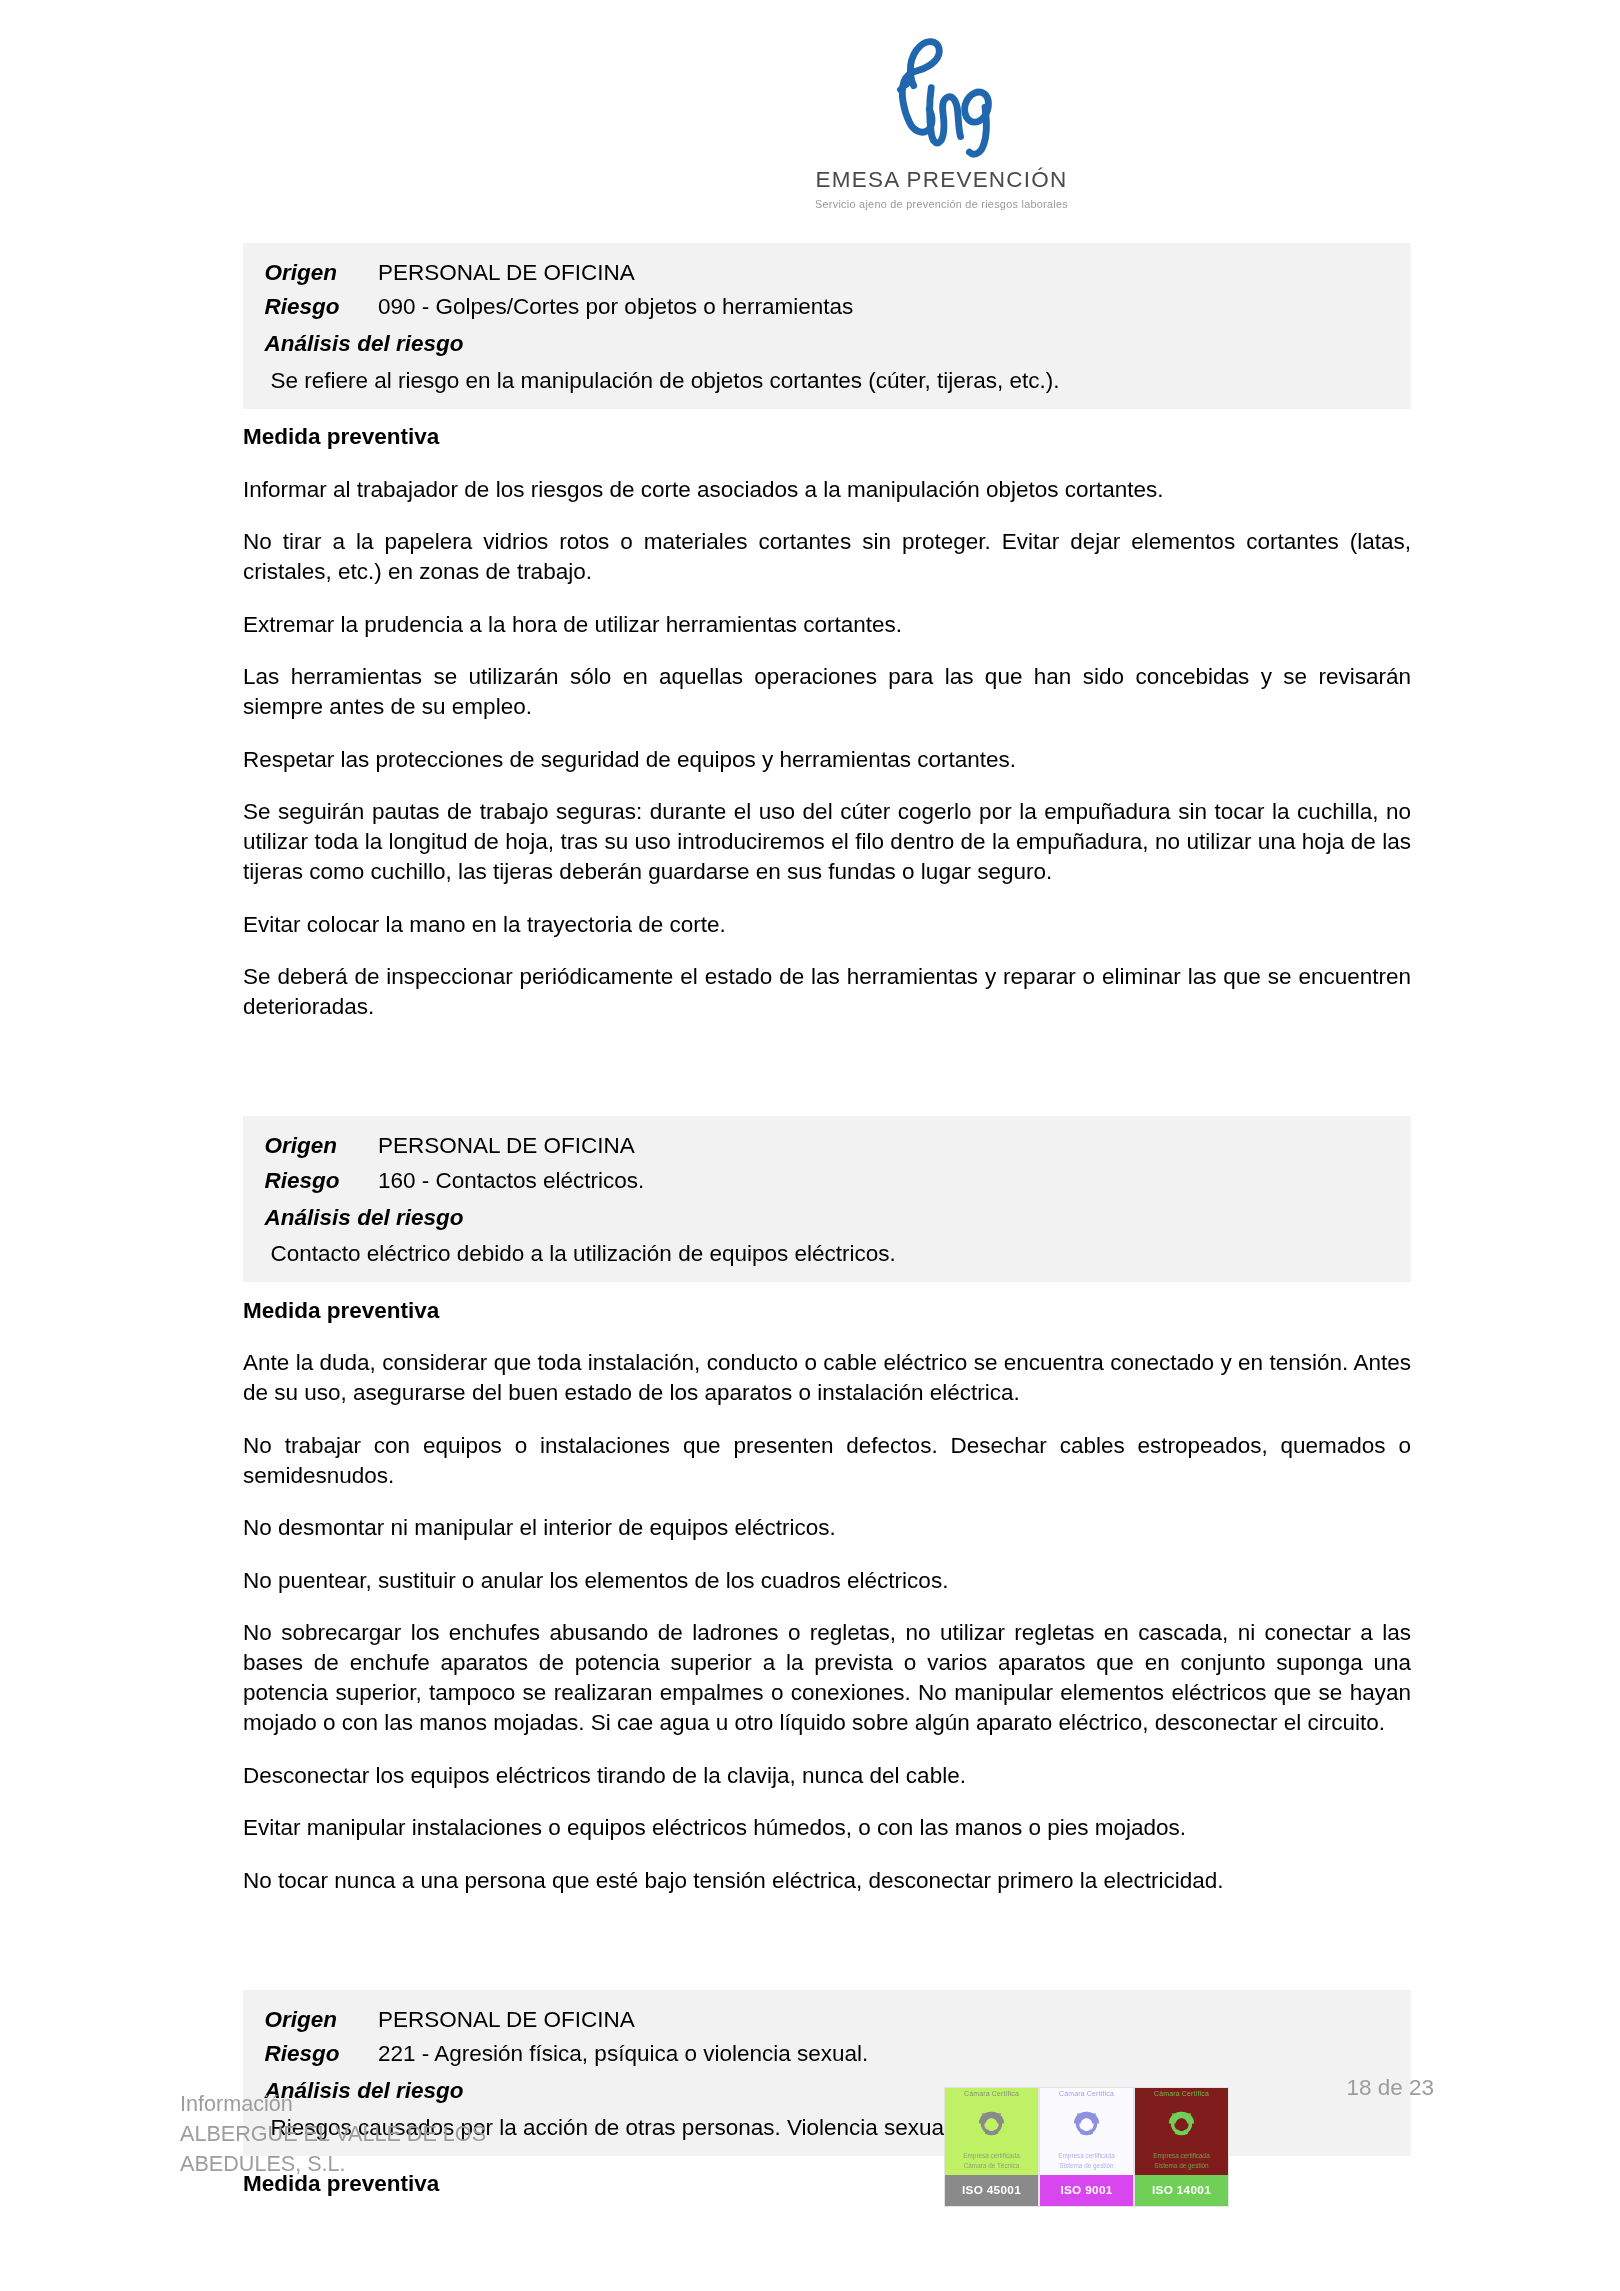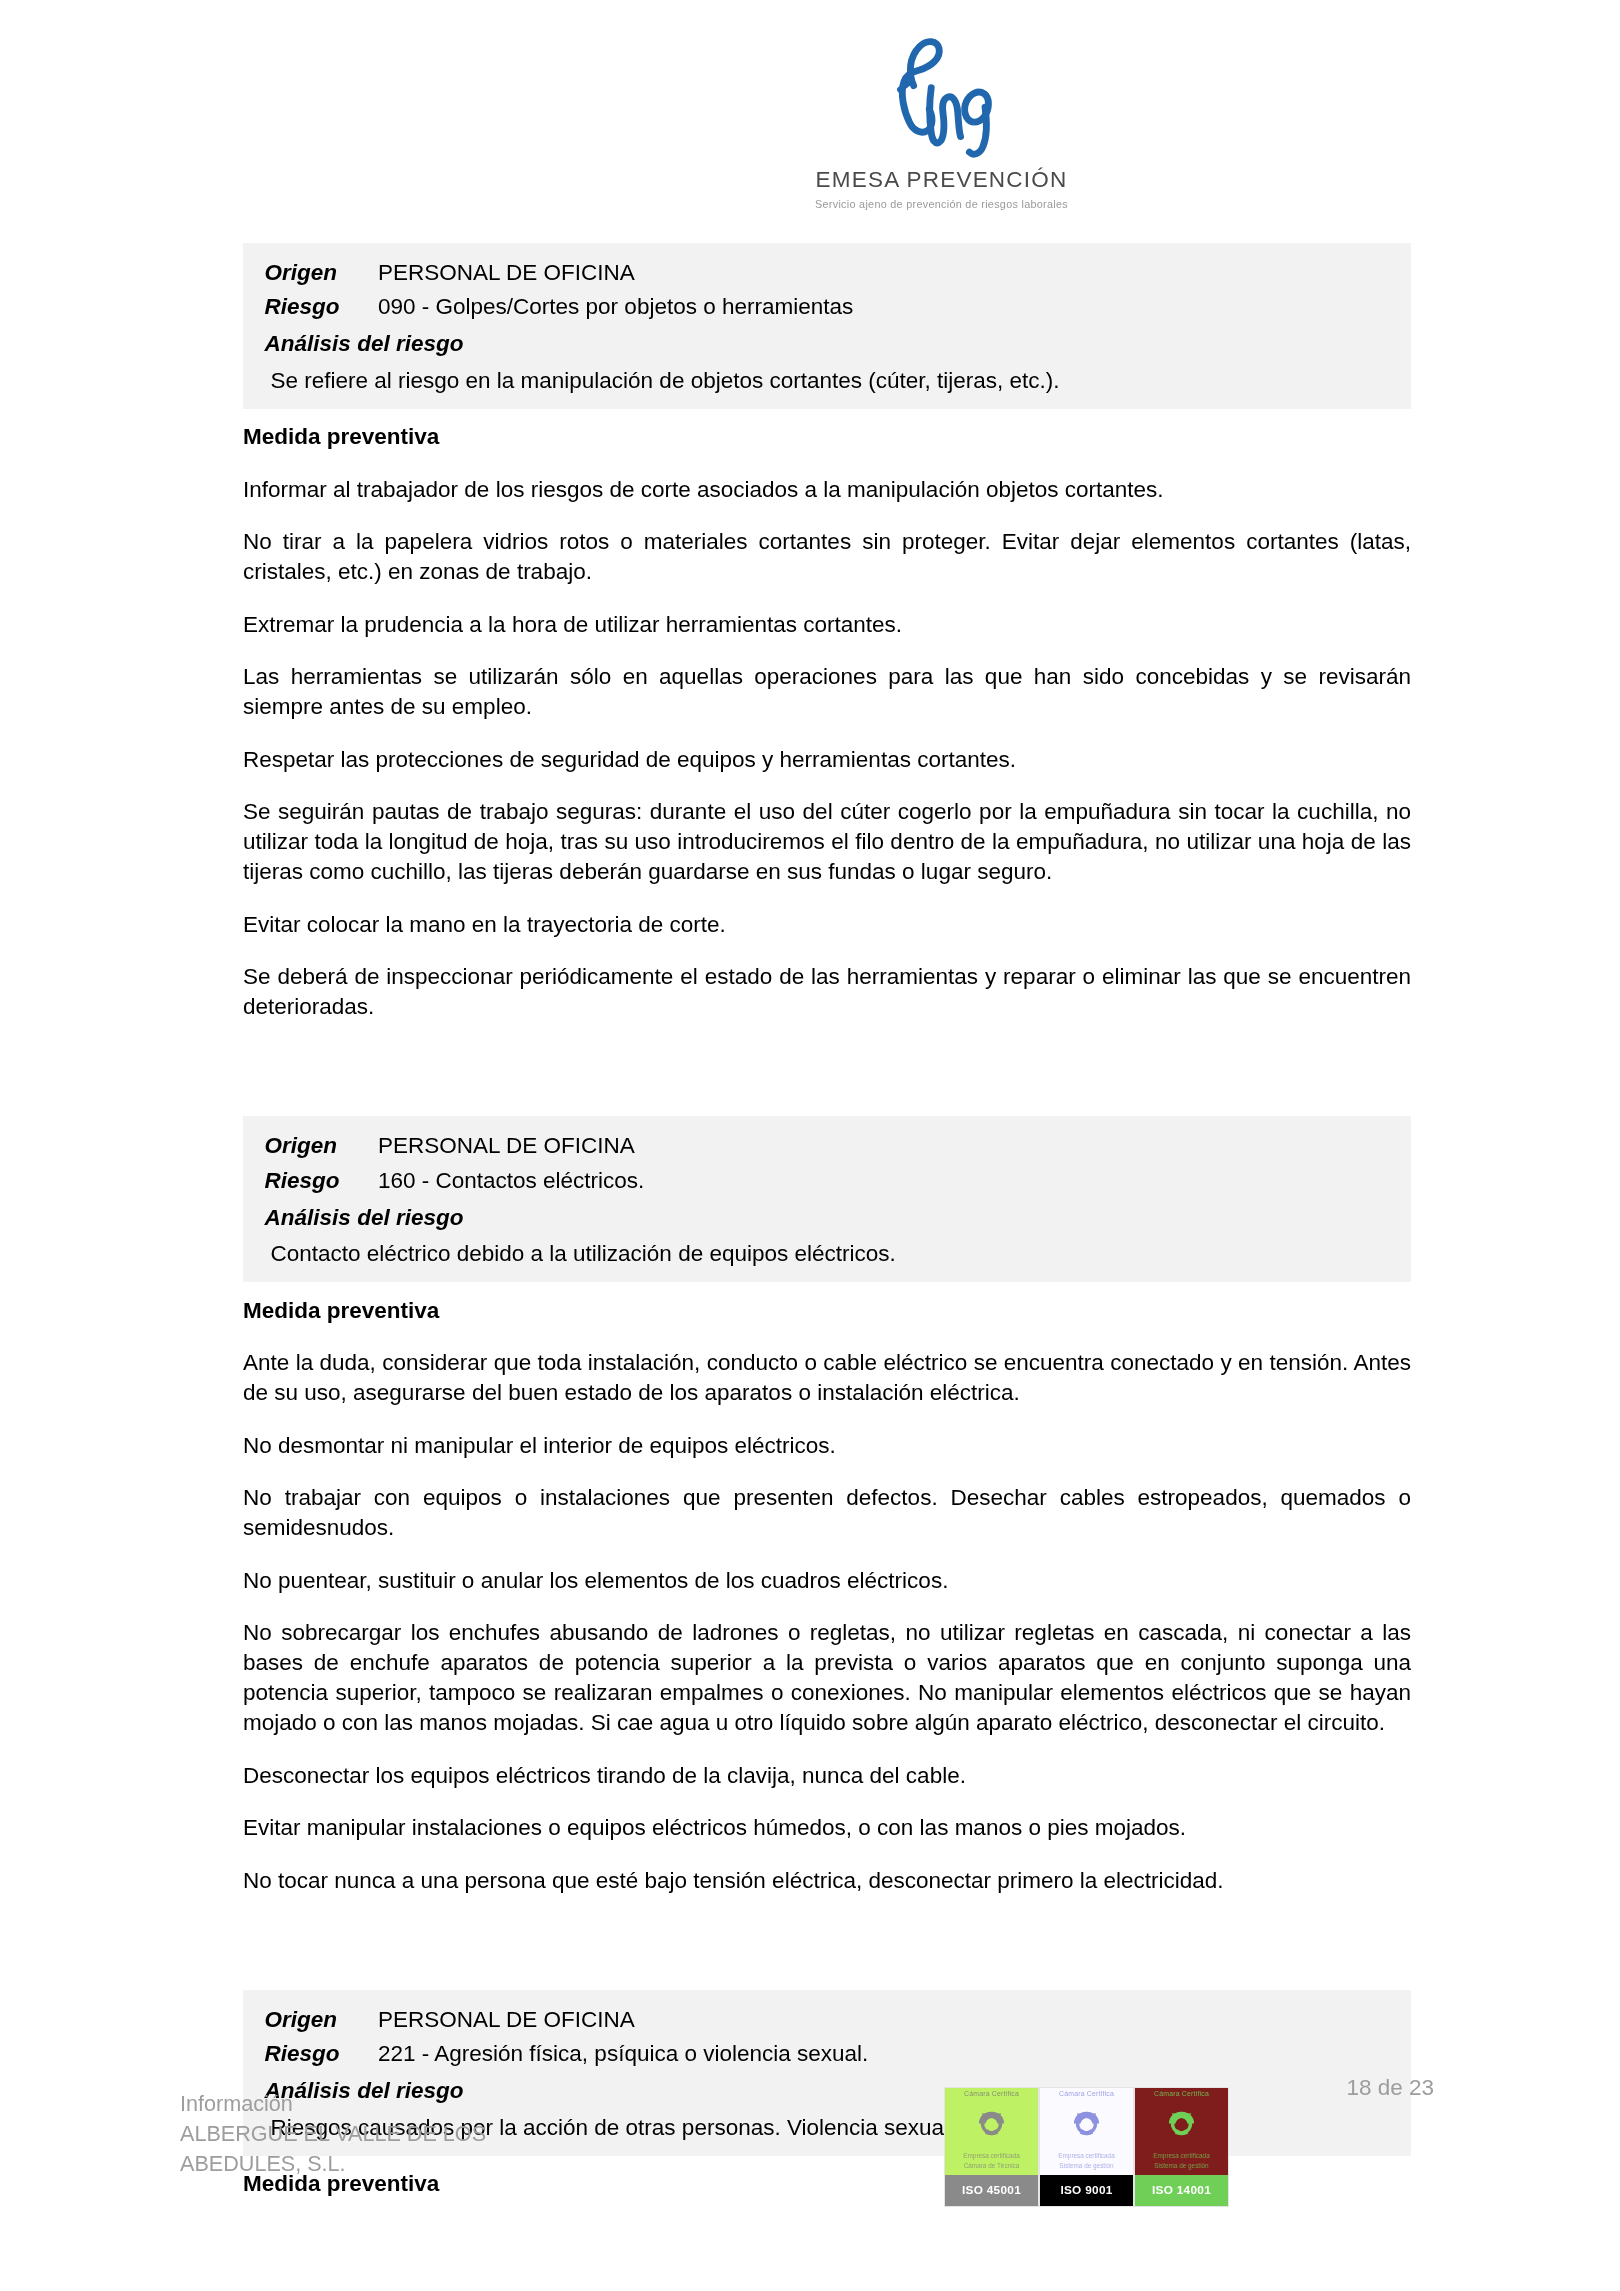--- a/index.html
+++ b/index.html
@@ -188,21 +188,21 @@
     height: 31px;
     display: flex;
     align-items: center;
     justify-content: center;
     color: #ffffff;
     font-size: 11.8px;
     font-weight: bold;
     letter-spacing: 0.3px;
   }
   .badge.b1 .badge-bar { background: #8a8a8a; }
-  .badge.b2 .badge-bar { background: #000000; }
+  .badge.b2 .badge-bar { background: #d946ef; }
   .badge.b3 .badge-bar { background: #6fcf57; }
   .badge.b1 .badge-top, .badge.b1 .badge-sub { color: #7d7d7d; }
   .badge.b2 .badge-top, .badge.b2 .badge-sub { color: #8e90e0; }
   .badge.b3 .badge-top, .badge.b3 .badge-sub { color: #6fcf57; }
   .badge.b2 { background: #fbfbff; }
   .badge.b3 { background: #7f1d1d; }
 </style>
 </head>
 <body>
 
@@ -264,22 +264,22 @@
         <div class="risk-row">
           <div class="r-label">Riesgo</div>
           <div class="r-value">160 - Contactos eléctricos.</div>
         </div>
         <div class="risk-subhead">Análisis del riesgo</div>
         <div class="risk-analysis">Contacto eléctrico debido a la utilización de equipos eléctricos.</div>
       </div>
       <div class="measures">
         <div class="measures-title">Medida preventiva</div>
         <p class="measure-line">Ante la duda, considerar que toda instalación, conducto o cable eléctrico se encuentra conectado y en tensión. Antes de su uso, asegurarse del buen estado de los aparatos o instalación eléctrica.</p>
+        <p class="measure-line">No trabajar con equipos o instalaciones que presenten defectos. Desechar cables estropeados, quemados o semidesnudos.</p>
         <p class="measure-line">No desmontar ni manipular el interior de equipos eléctricos.</p>
-        <p class="measure-line">No trabajar con equipos o instalaciones que presenten defectos. Desechar cables estropeados, quemados o semidesnudos.</p>
         <p class="measure-line">No puentear, sustituir o anular los elementos de los cuadros eléctricos.</p>
         <p class="measure-line">No sobrecargar los enchufes abusando de ladrones o regletas, no utilizar regletas en cascada, ni conectar a las bases de enchufe aparatos de potencia superior a la prevista o varios aparatos que en conjunto suponga una potencia superior, tampoco se realizaran empalmes o conexiones. No manipular elementos eléctricos que se hayan mojado o con las manos mojadas. Si cae agua u otro líquido sobre algún aparato eléctrico, desconectar el circuito.</p>
         <p class="measure-line">Desconectar los equipos eléctricos tirando de la clavija, nunca del cable.</p>
         <p class="measure-line">Evitar manipular instalaciones o equipos eléctricos húmedos, o con las manos o pies mojados.</p>
         <p class="measure-line">No tocar nunca a una persona que esté bajo tensión eléctrica, desconectar primero la electricidad.</p>
       </div>
     </section>
 
     <section class="risk-block">
       <div class="risk-table">

